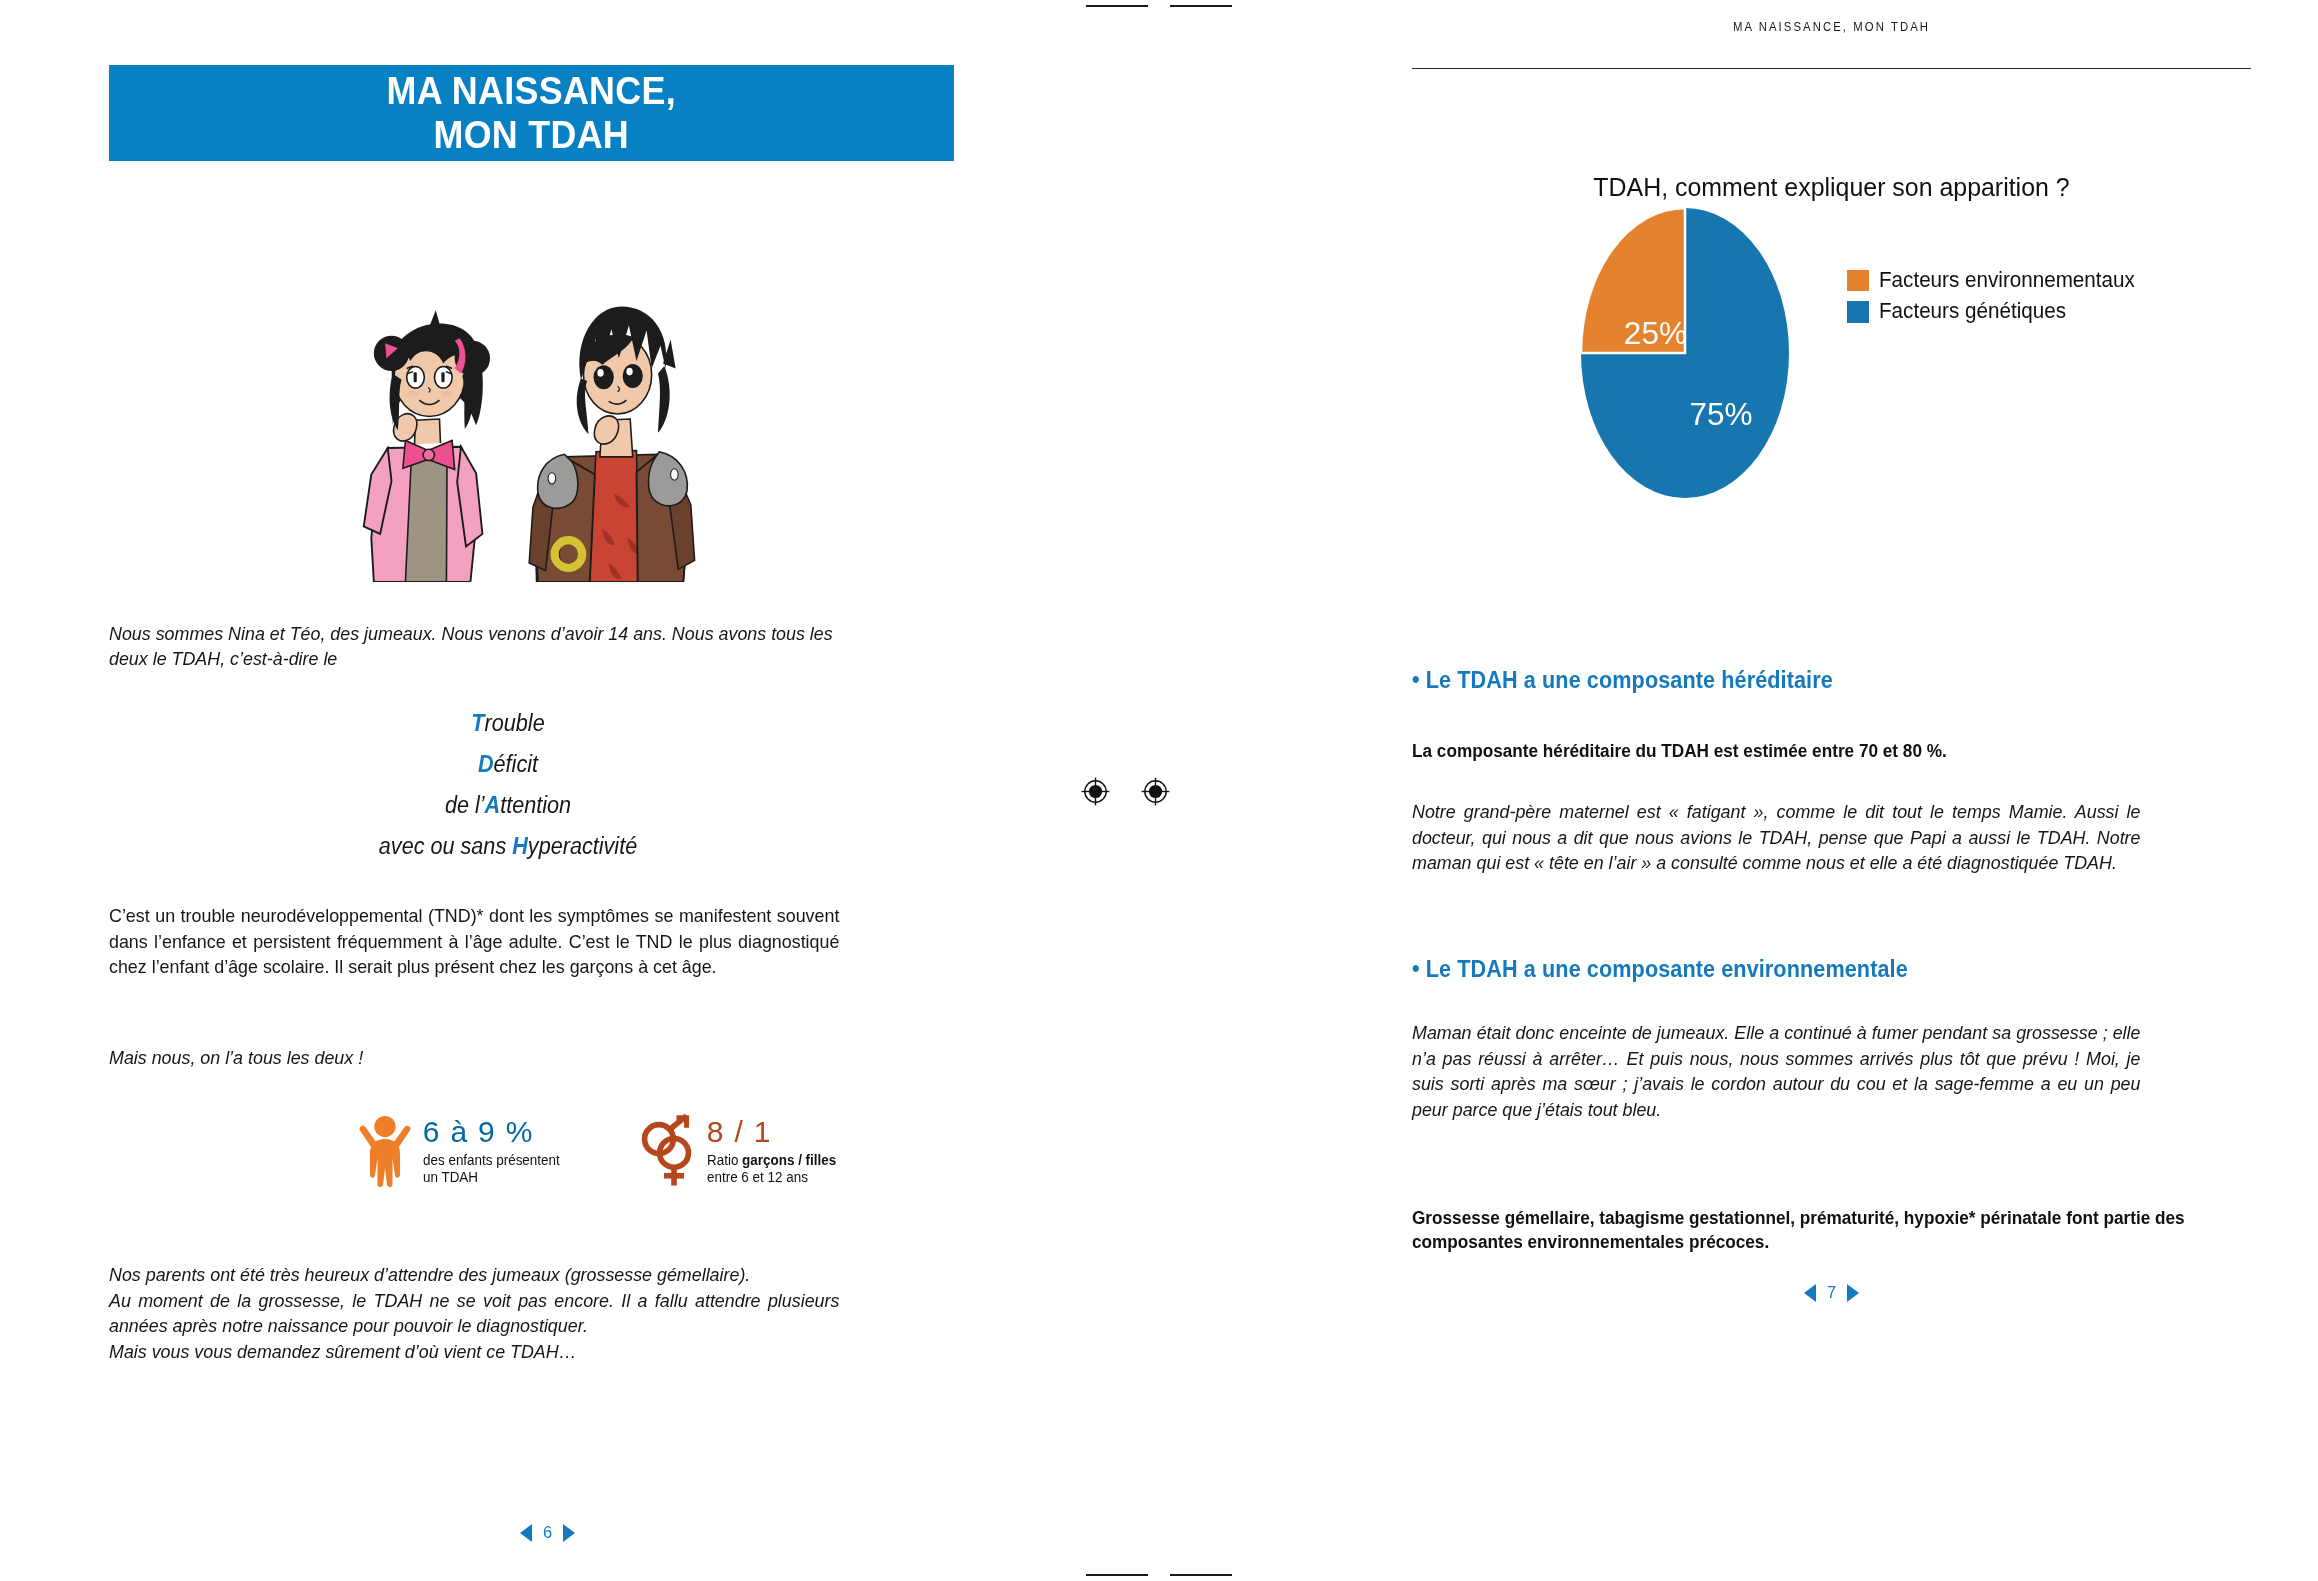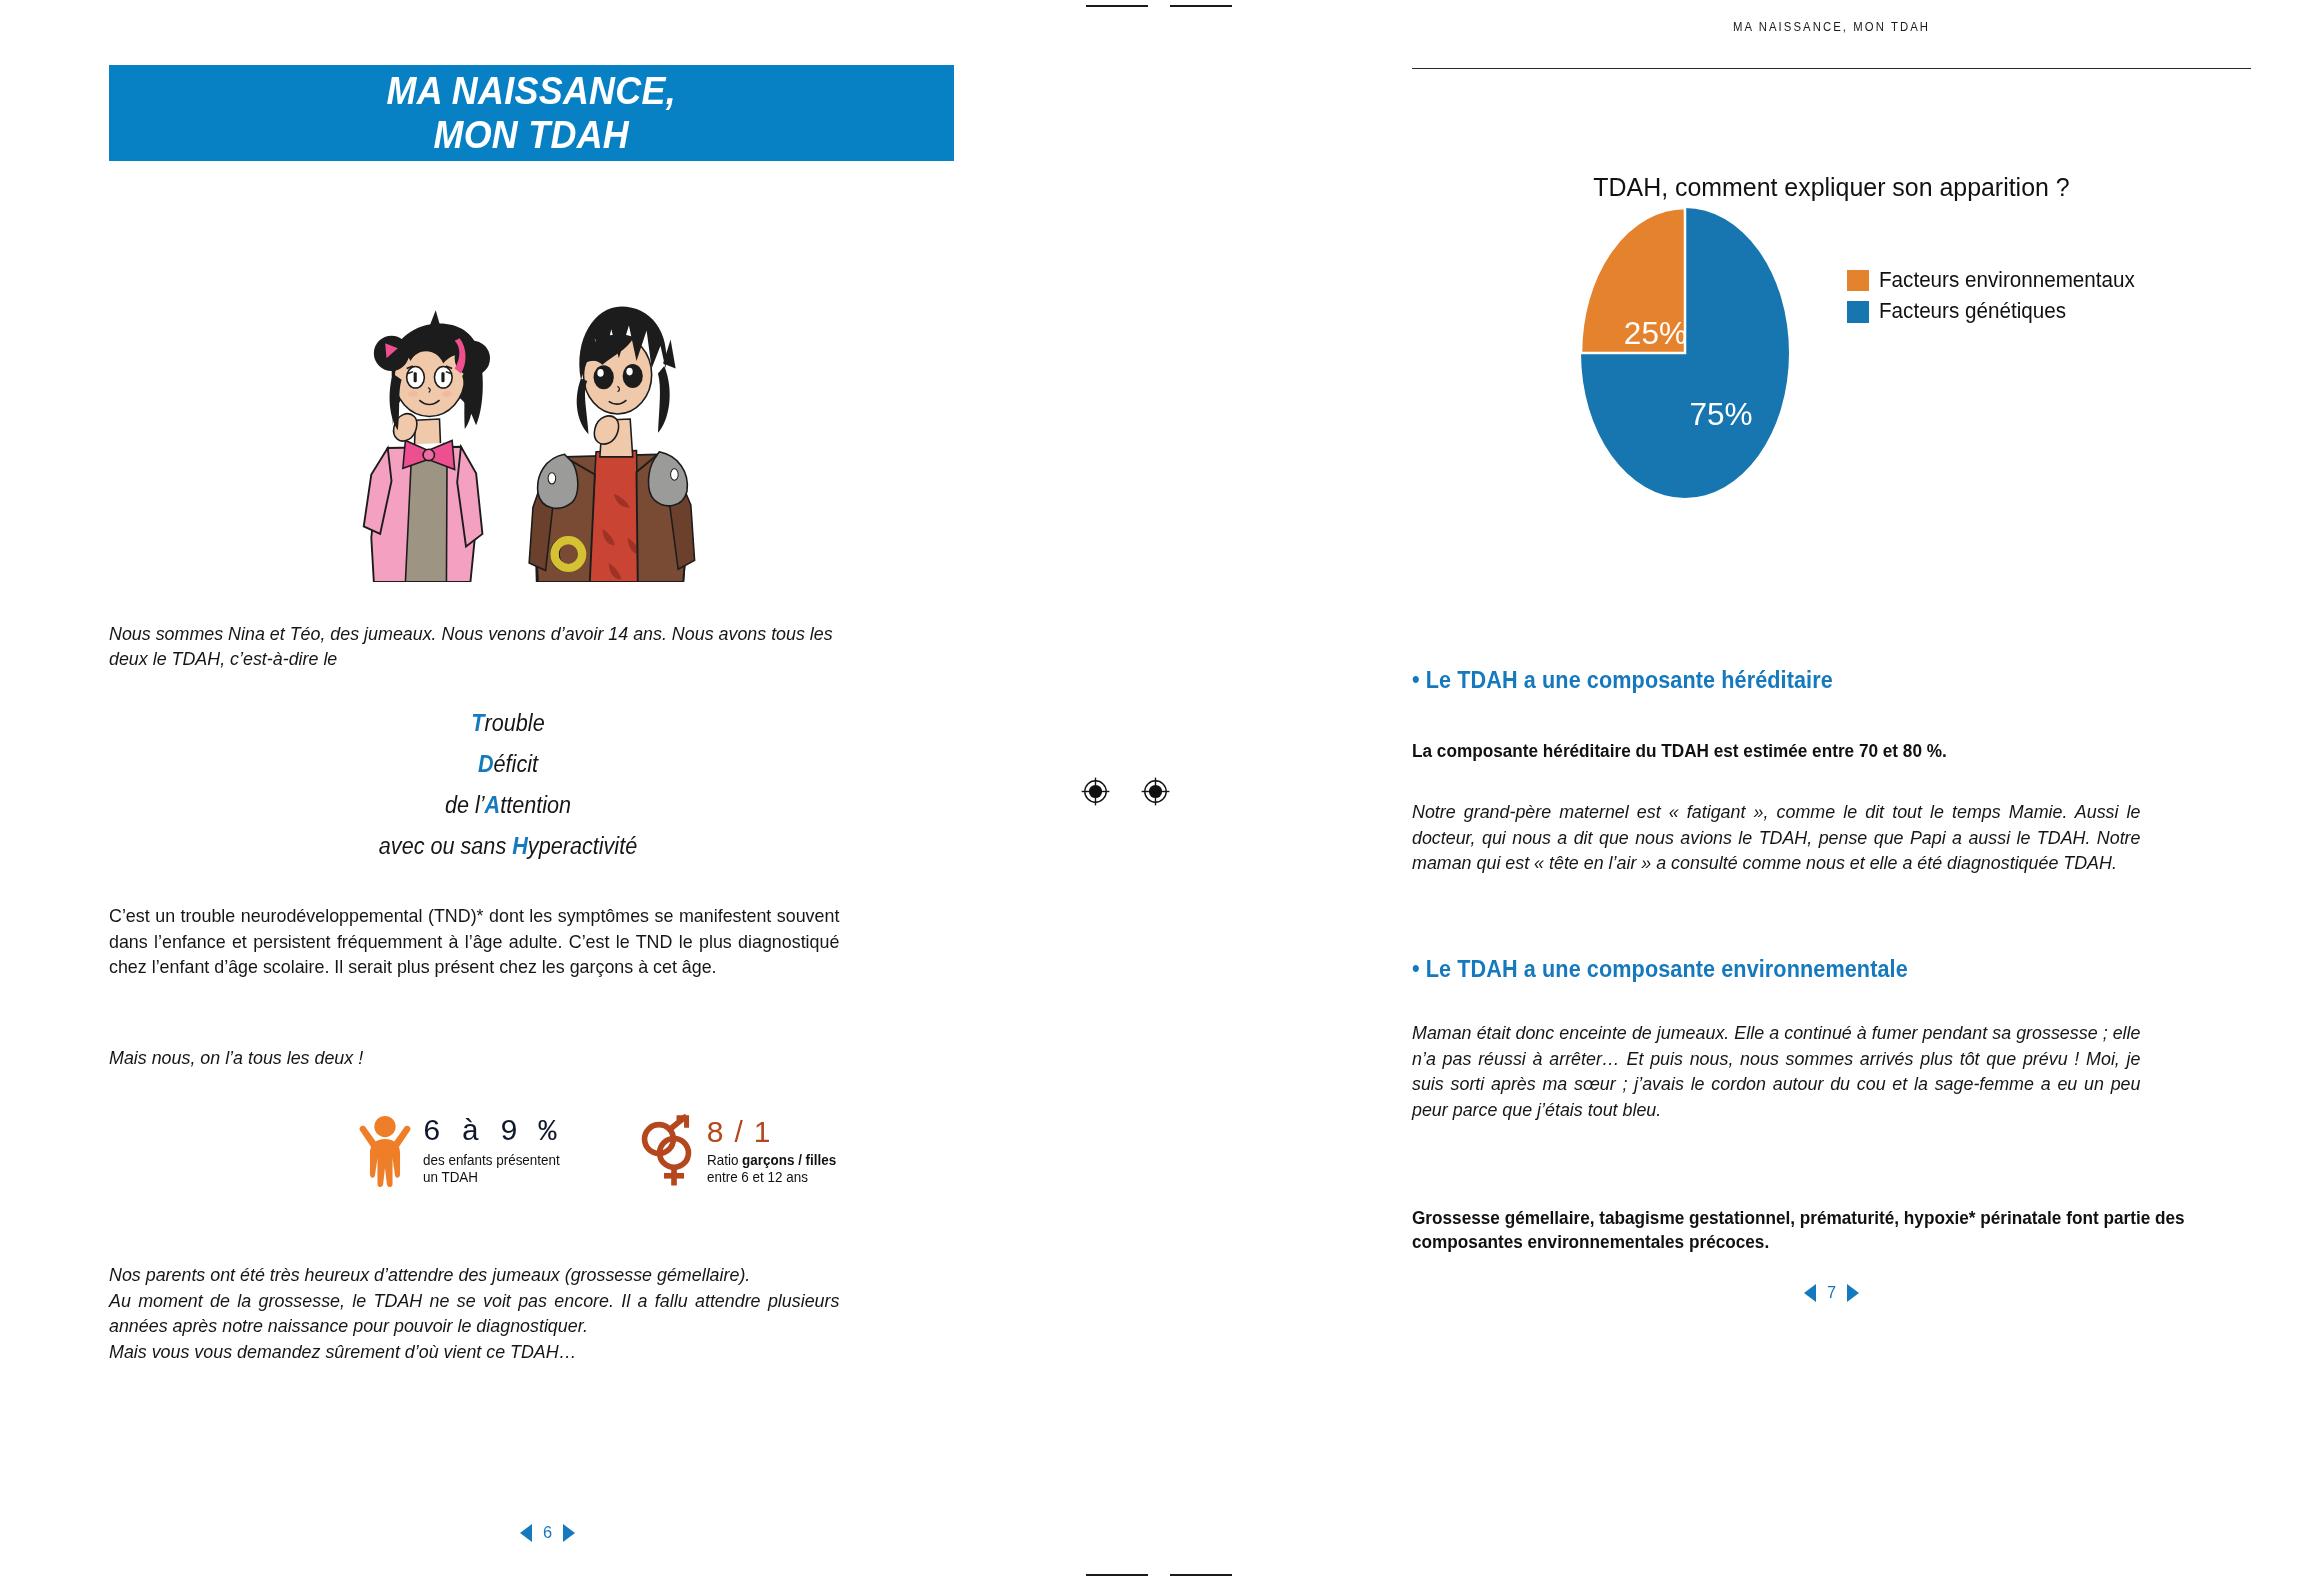--- a/index.html
+++ b/index.html
@@ -17,21 +17,21 @@
 
   
   .left-page  { position: absolute; left: 109px;  top: 0; width: 877px; height: 1581px; }
   .right-page { position: absolute; left: 1412px; top: 0; width: 839px; height: 1341px; }
 
   .title-banner {
     position: absolute; left: 0; top: 65px;
     width: 845px; height: 96px;
     background: #0780C4;
     display: flex; flex-direction: column;
-    align-items: center; justify-content: center; font-style: italic;
+    align-items: center; justify-content: center;
   }
   .title-line {
     color: #ffffff;
     font-family: "Liberation Sans", sans-serif;
     font-weight: 700;
     font-size: 39px;
     line-height: 1.14;
     letter-spacing: 0.3px;
     transform: scaleX(0.92);
     text-align: center;
@@ -73,21 +73,21 @@
   .stats { position: absolute; left: 247px; top: 1114px; width: 580px; height: 126px; }
   .stat { position: absolute; top: 0; display: flex; align-items: flex-start; }
   .stat-a { left: 0; }
   .stat-b { left: 284px; }
   .stat-icon { width: 58px; height: 74px; flex: 0 0 auto; }
   .stat-body { margin-left: 8.8px; padding-top: 2.5px; }
   .stat-num {
     font-size: 30px; line-height: 1;
     letter-spacing: 1.3px; font-weight: 400;
   }
-  .stat-num.a { color: #0f172a; font-family: Liberation Mono, monospace; }
+  .stat-num.a { color: #0369a1; }
   .stat-num.b { color: #B5471E; }
   .stat-desc {
     margin-top: 5px;
     font-size: 14px; line-height: 1.28; color: #111;
     transform: scaleX(0.96); transform-origin: left top;
   }
   .stat-desc b { font-weight: 700; }
 
   .tail-text {
     position: absolute; left: 0; top: 1262px; width: 777px;

